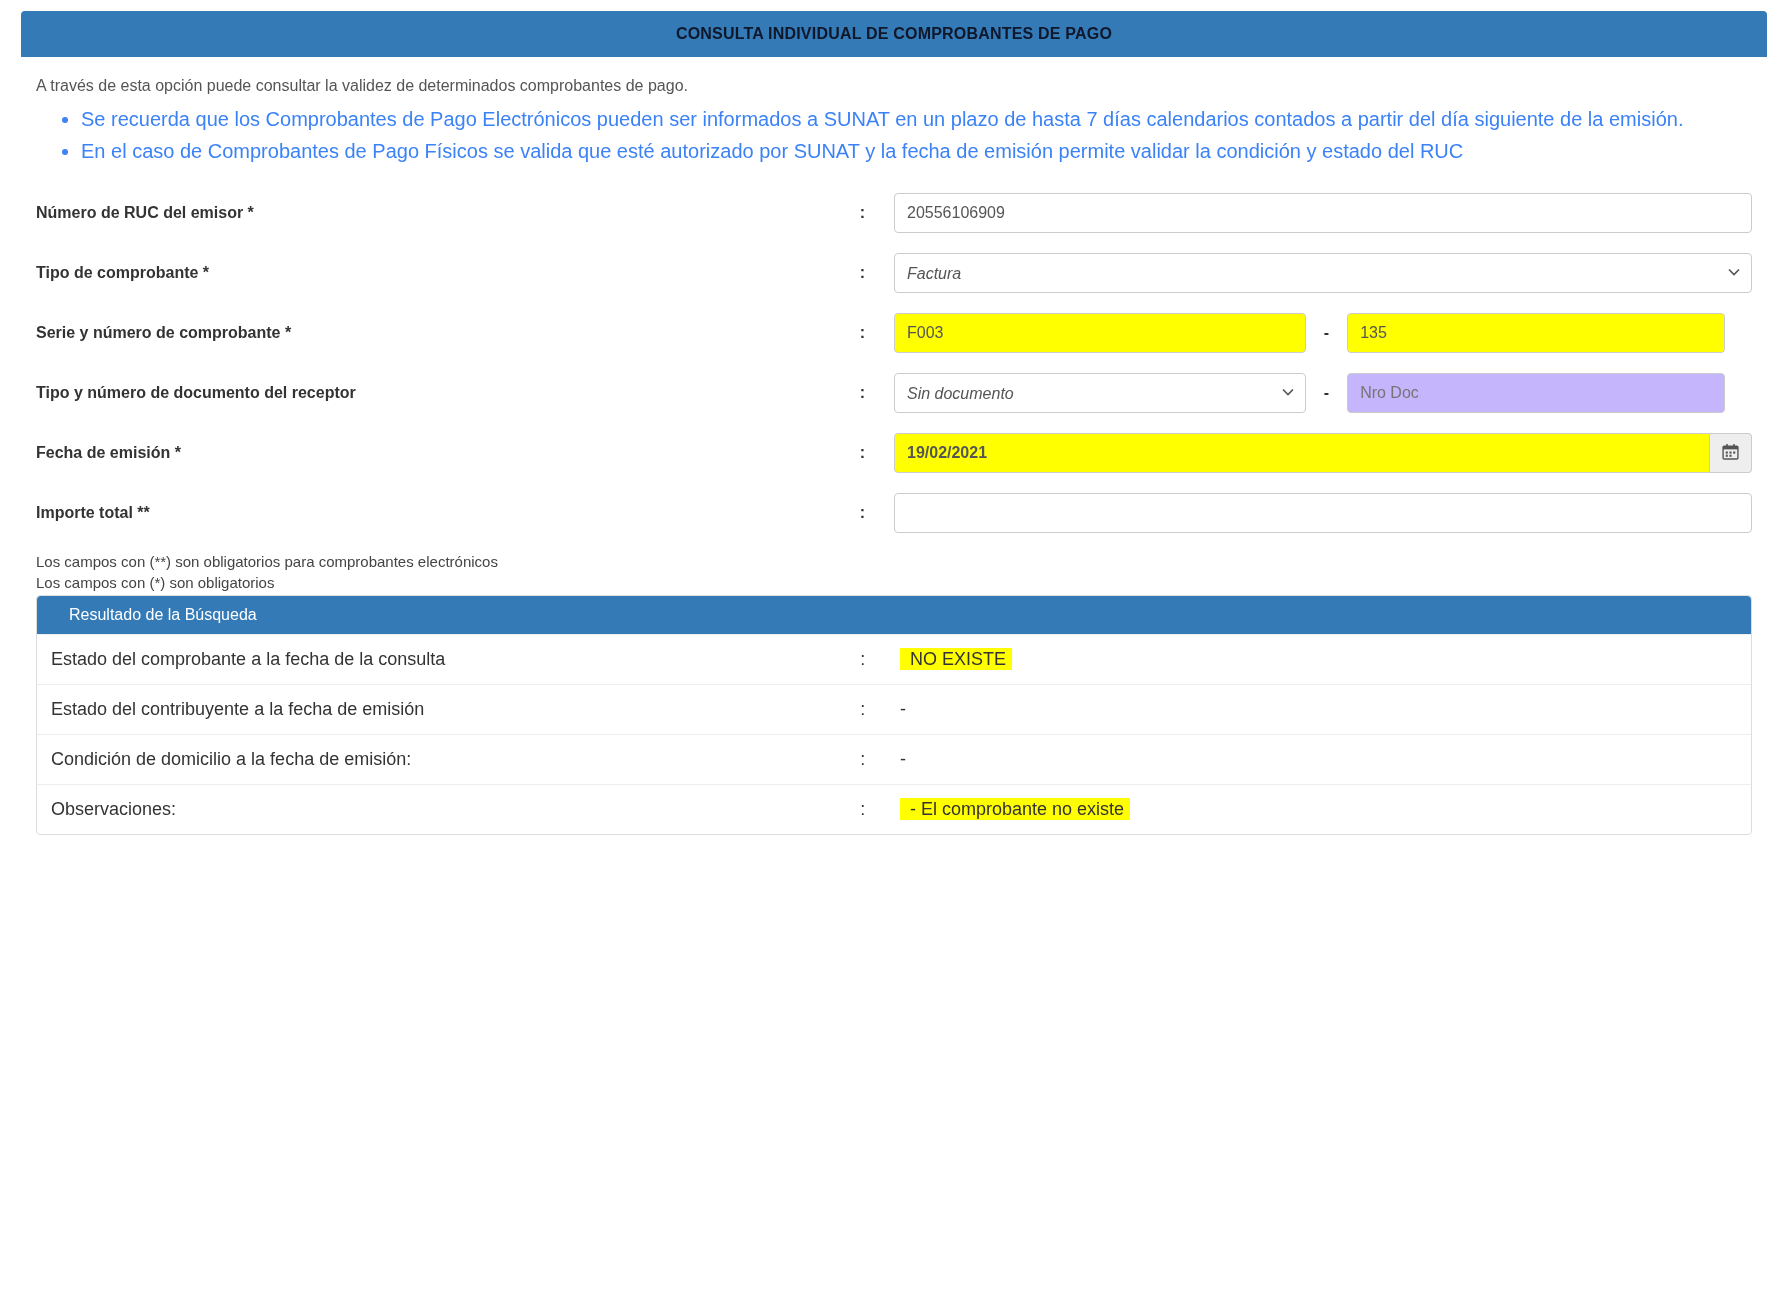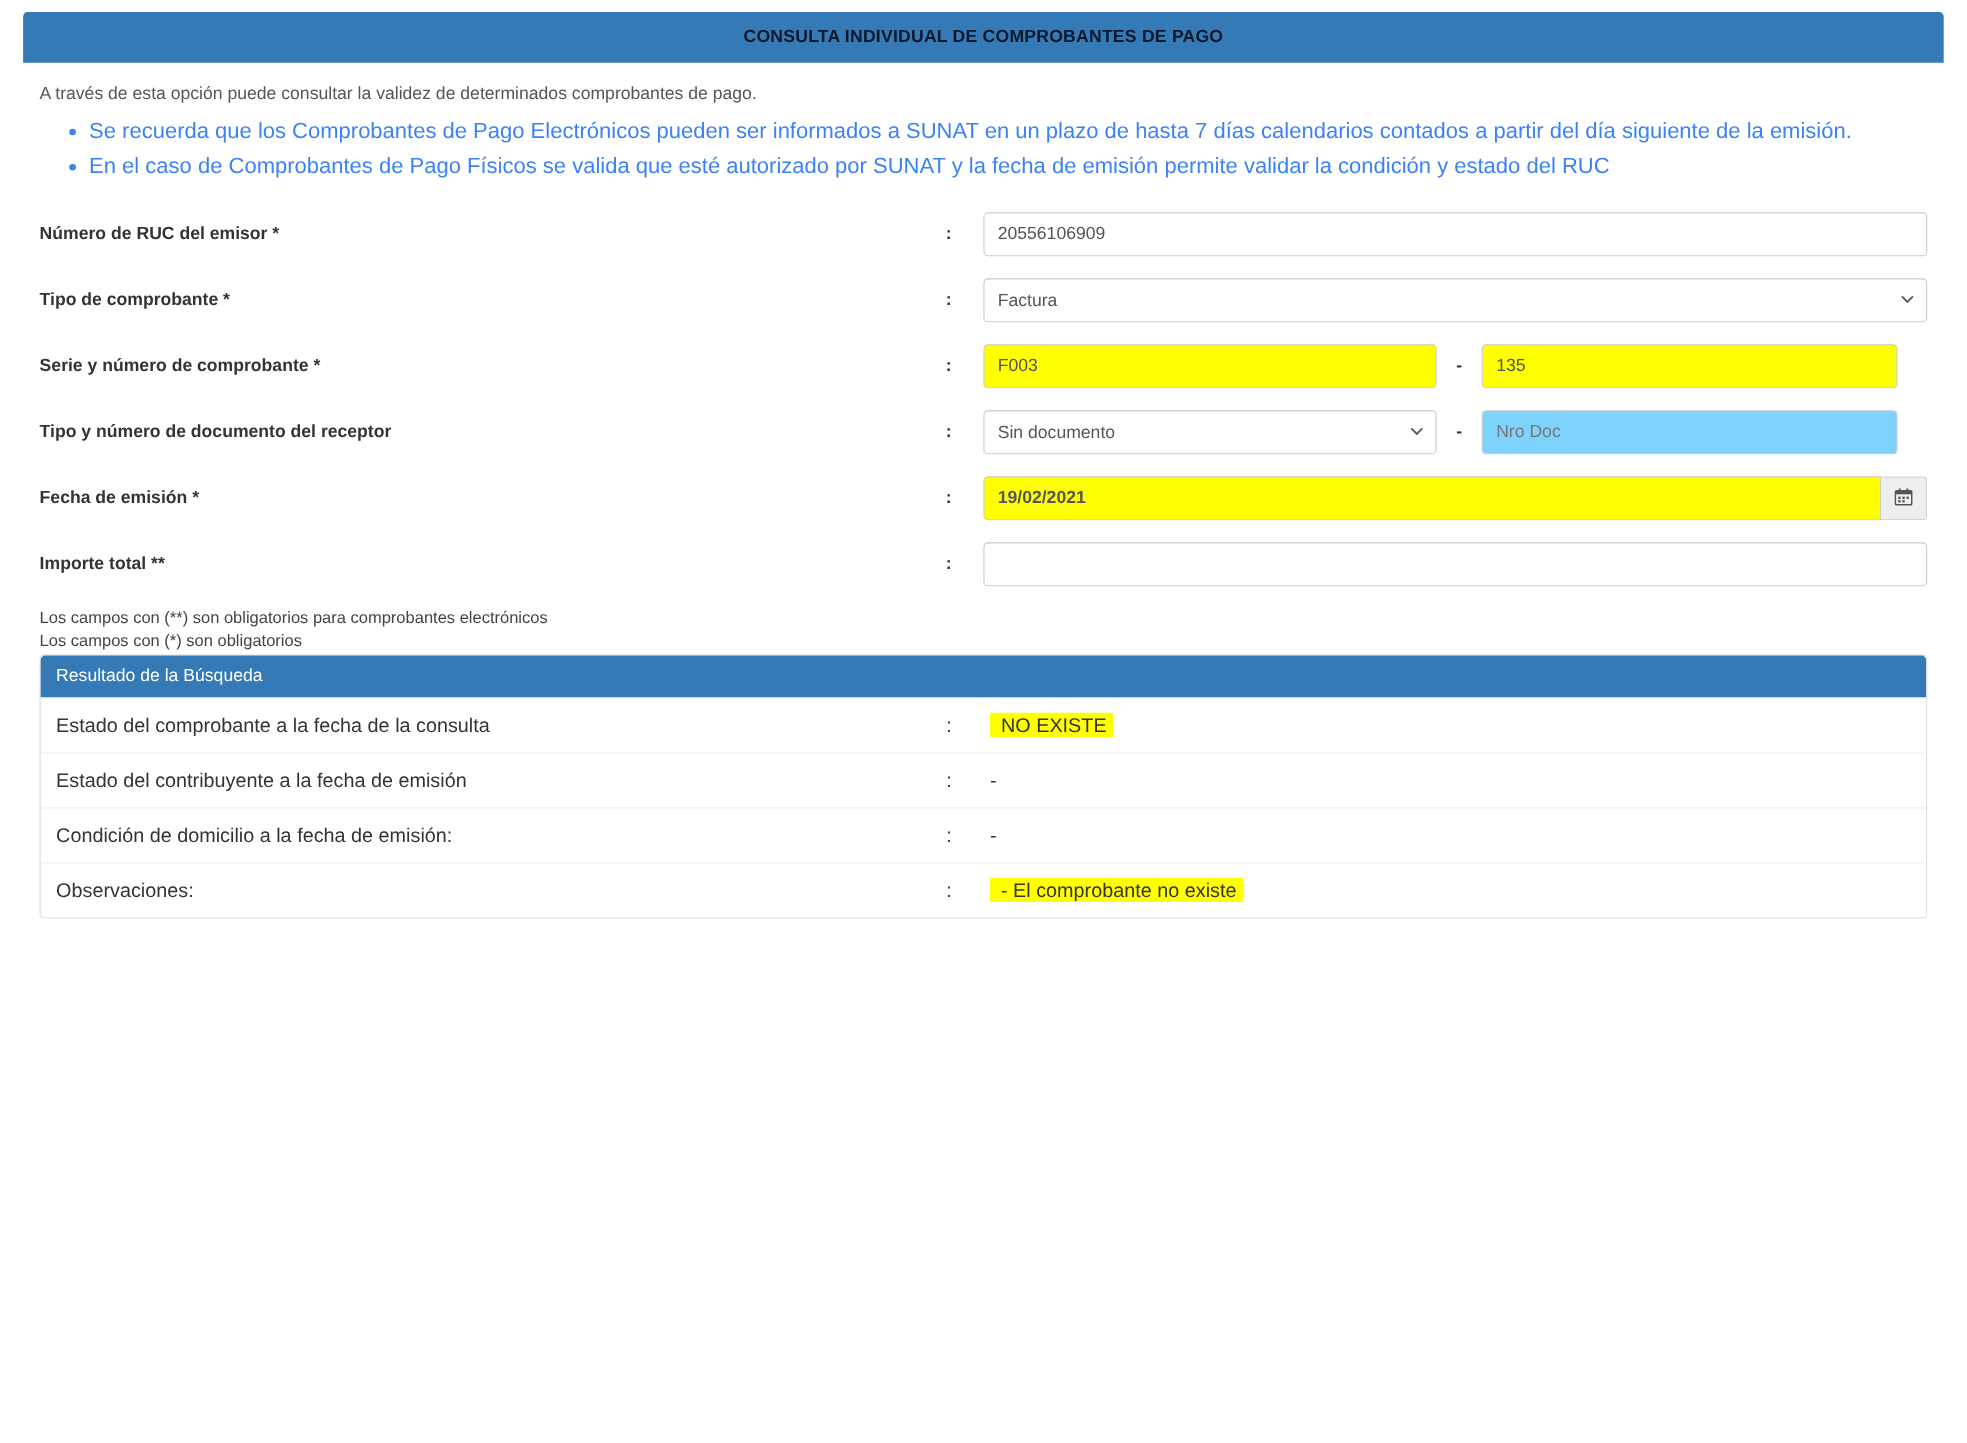--- a/index.html
+++ b/index.html
@@ -69,34 +69,34 @@
   .input, .select {
     height: 40px;
     border: 1px solid #ccc;
     border-radius: 4px;
     padding: 6px 12px;
     font-size: 16px;
     color: #555;
     background: #fff;
     width: 100%;
   }
-  .input.disabled { background: #7dd3fc; }
+  .input.disabled { background: #c4b5fd; }
   .select-wrap {
     position: relative;
     width: 100%;
   }
   .select-wrap .chev {
     position: absolute;
     right: 12px;
     top: 50%;
     transform: translateY(-50%);
     pointer-events: none;
     color: #555;
   }
-  .select { appearance: none; -webkit-appearance: none; padding-right: 40px; }
+  .select { appearance: none; -webkit-appearance: none; padding-right: 40px; font-style: italic; }
 
   .hl { background: yellow; }
 
   .serie-group { display:flex; align-items:center; width:100%; }
   .dash { padding: 0 18px; font-size:16px; font-weight:bold; text-align:center; }
 
   .date-group { display:flex; width:100%; }
   .date-btn {
     width:44px; height:40px;
     border:1px solid #ccc; border-left:none;
@@ -118,21 +118,21 @@
     border:none; border-radius:4px;
     cursor:pointer;
     margin:0 4px;
   }
   .btn-primary { background:#337ab7; }
   .btn-danger  { background:#d9534f; }
 
   .result-panel { border:1px solid #ddd; border-radius:4px; margin-top:4px; }
   .result-header {
     background:#337ab7; color:#fff;
-    font-size:16px; padding:10px 14px;
+    font-size:16px; padding:10px 32px;
     border-radius:4px 4px 0 0;
   }
   .result-row {
     display:flex; align-items:center;
     padding:14px 14px;
     border-top:1px solid #eee;
     font-size:18px;
   }
   .result-row:first-of-type { border-top:none; }
   .result-label { width:48%; }

